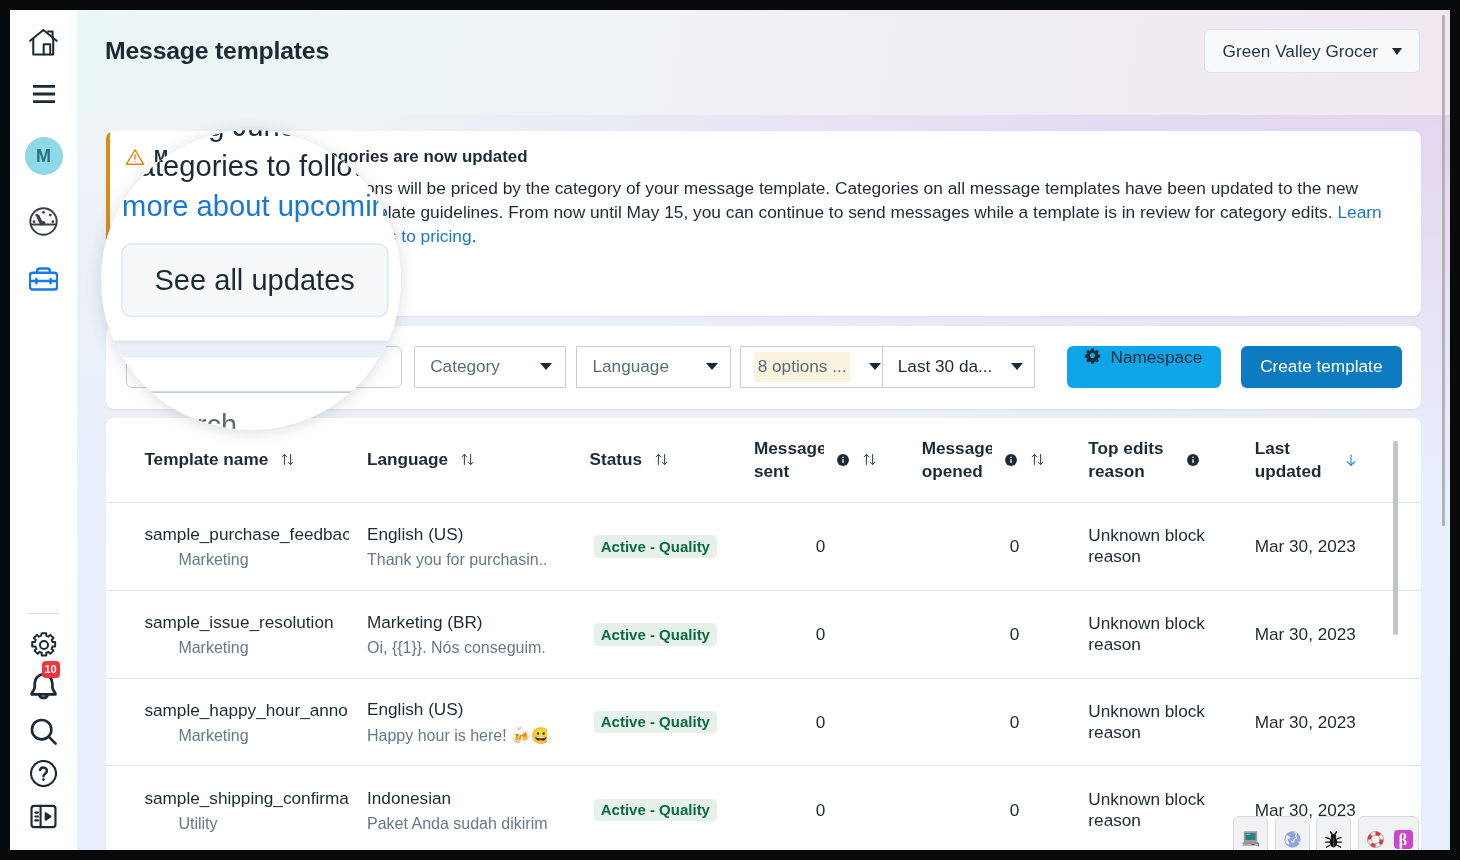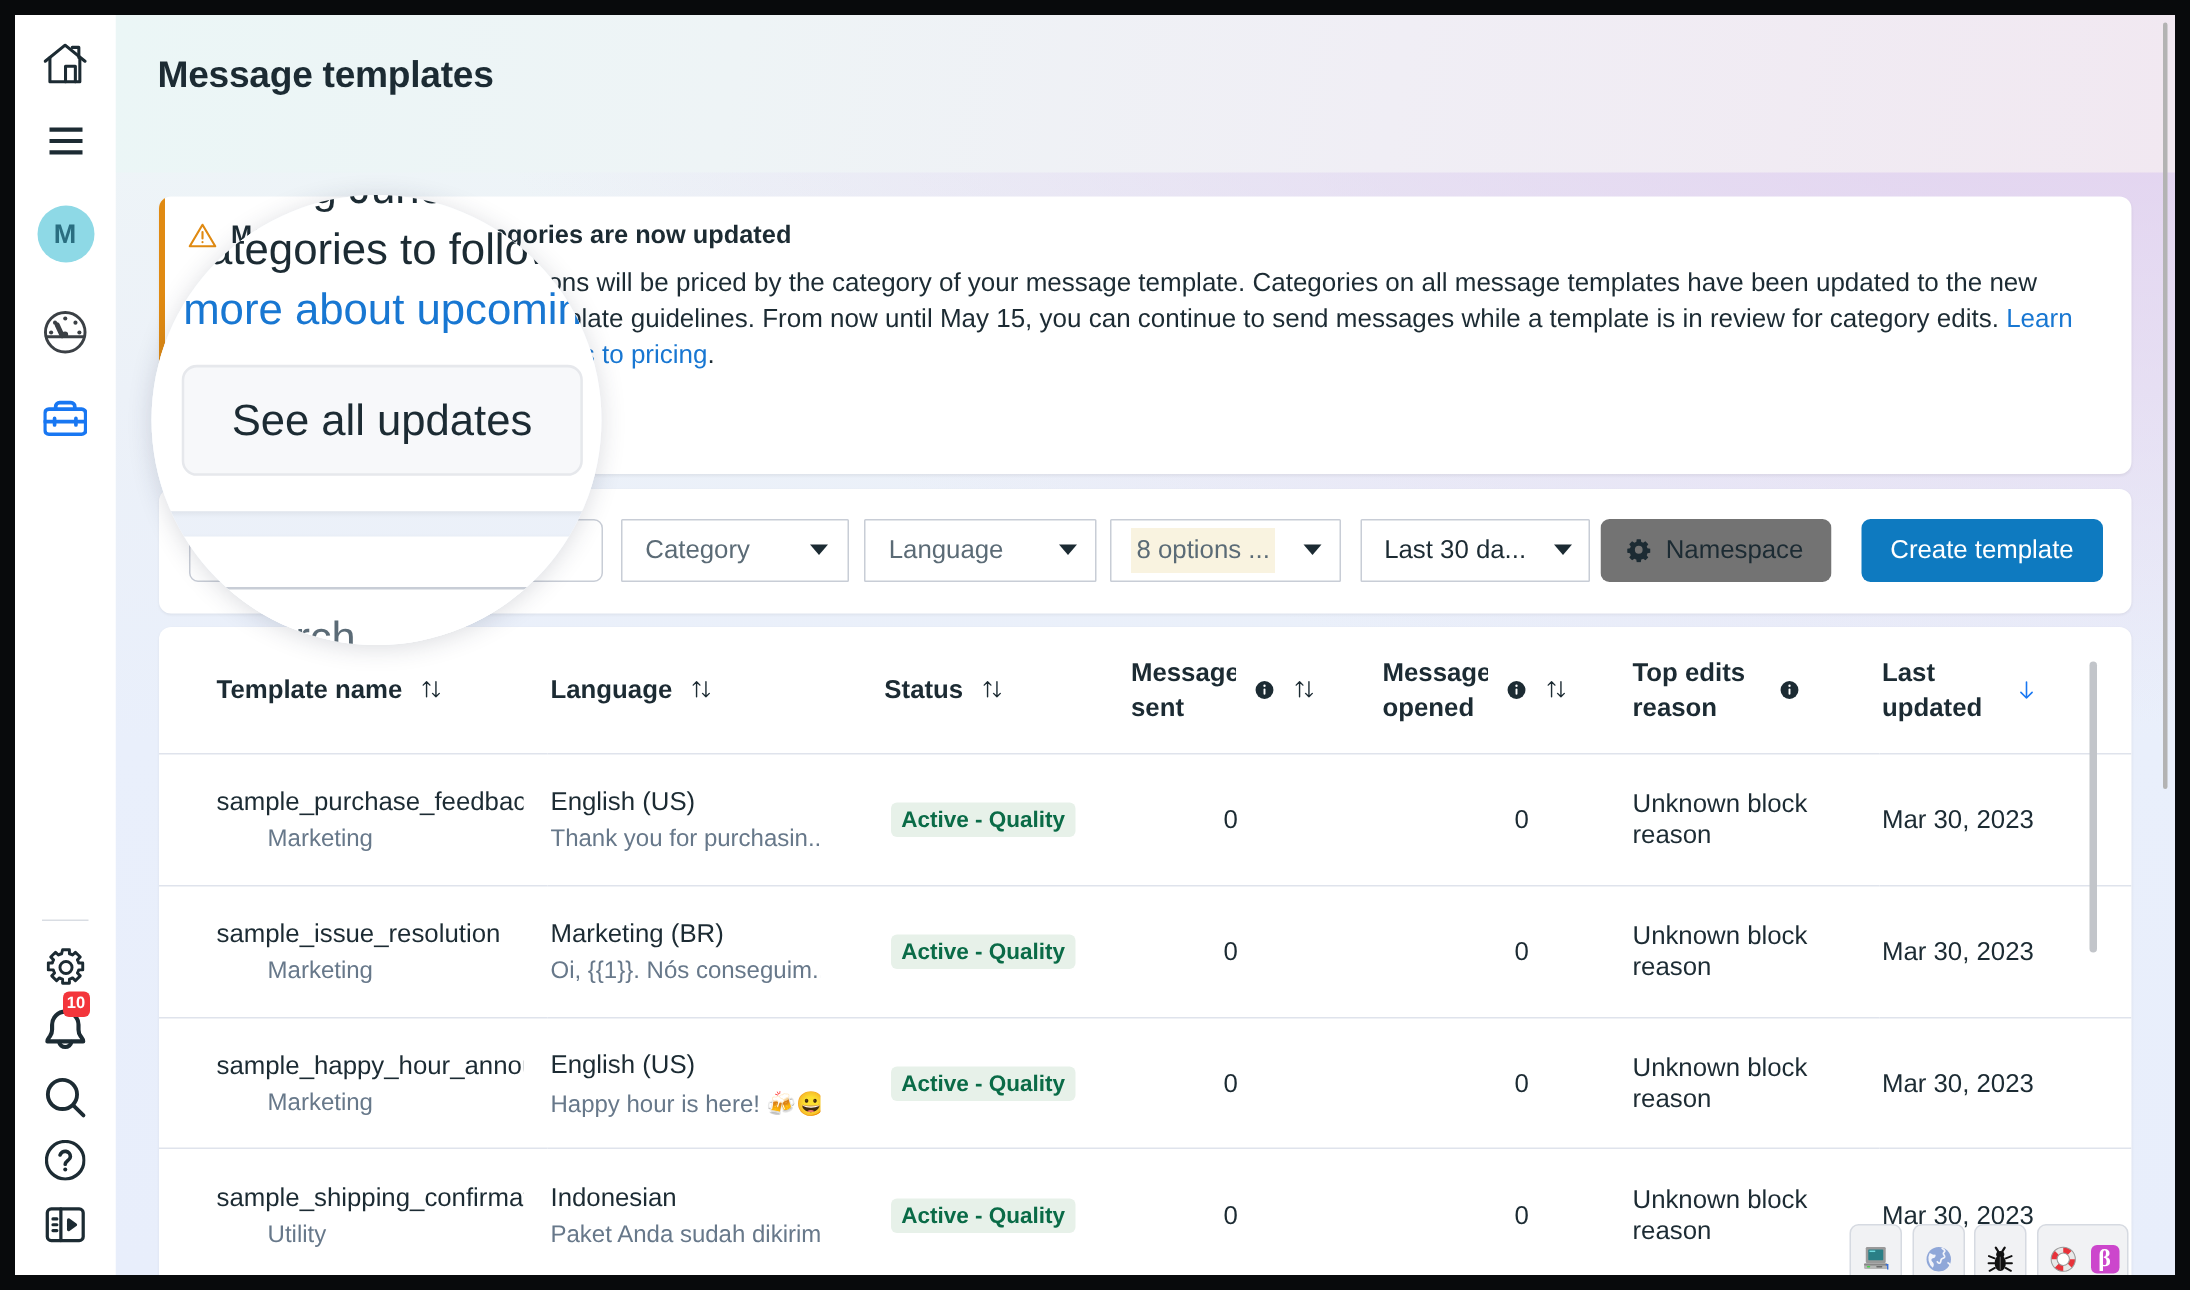--- a/index.html
+++ b/index.html
@@ -62,22 +62,22 @@
   .search-box { position: absolute; left: 20.3px; top: 20.3px; width: 276px; height: 41.4px; background: #fff;
                 border: 1px solid #c8cdd6; border-radius: 6px; display: flex; align-items: center; padding-left: 17.5px; }
   .search-box input { border: 0; outline: 0; font-size: 17.2px; color: #1c2b33; background: transparent;
                       font-family: "Liberation Sans", sans-serif; width: 230px; }
   .search-box input::placeholder { color: #5b6b76; opacity: 1; }
   .fbtn { position: absolute; top: 20.3px; height: 41.4px; background: #fff; border: 1px solid #c8cdd6;
           border-radius: 1px; display: flex; align-items: center; cursor: pointer; font-family: "Liberation Sans", sans-serif; }
   .fbtn .lbl { font-size: 17.2px; color: #5b6b76; white-space: nowrap; }
   .fbtn .caret-sm { width: 0; height: 0; border-left: 6px solid transparent; border-right: 6px solid transparent; border-top: 7.4px solid #1c2b33; flex: none; }
   .hl { background: #f9f3e0; padding: 4.5px 3.5px 5px; color: #1c2b33; }
-  .ns-btn { position: absolute; top: 20.3px; height: 41.4px; background: #737373; border: 1px solid transparent;
-            border-radius: 6px; display: flex; align-items: center; gap: 9.5px; padding-left: 16px; cursor: pointer; }
+  .ns-btn { position: absolute; top: 20.3px; height: 41.4px; background: #0ea5e9; border: 1px solid transparent;
+            border-radius: 6px; display: flex; gap: 9.5px; padding-left: 16px; cursor: pointer; }
   .ns-btn .lbl { font-size: 17.2px; color: #1c2b33; font-family: "Liberation Sans", sans-serif; white-space: nowrap; }
   .create-btn { position: absolute; top: 20.3px; height: 41.4px; background: #0e7ac0; border-radius: 6px;
                 color: #fff; font-size: 17.2px; display: flex; align-items: center; justify-content: center;
                 cursor: pointer; font-family: "Liberation Sans", sans-serif; }
 
   
   .tablecard { left: 29.2px; top: 407.8px; width: 1314.7px; height: 470px; overflow: hidden; }
   table { border-collapse: collapse; width: 1314.7px; table-layout: fixed; }
   th { text-align: left; vertical-align: middle; font-size: 17.2px; font-weight: 700; color: #1c2b33;
        padding: 0; height: 84.8px; font-family: "Liberation Sans", sans-serif; line-height: 23px; }
@@ -202,20 +202,24 @@
         <path d="M13.6 9.7l3.3 2.3-3.3 2.3z" fill="#1c2b33"></path>
       </svg>
     </div>
   </div>
 
   <div class="page">
     <div class="page-bg-top"></div>
 
     <div class="topbar">
       <div class="page-title">Message templates</div>
+      <div class="acct-btn">
+        <span>Green Valley Grocer</span>
+        <span class="caret"></span>
+      </div>
     </div>
 
     <div class="card banner">
       <div class="banner-accent"></div>
       <svg class="warn-ico" width="20" height="20" viewBox="0 0 24 24" fill="none" stroke="#e08a12" stroke-width="1.7" stroke-linecap="round" stroke-linejoin="round">
         <path d="M12 3.4 22.2 20.6H1.8z"></path>
         <path d="M12 9.2v5.1"></path>
         <path d="M12 17.3v.1"></path>
       </svg>
       <div class="banner-title">Message template categories are now updated</div>
@@ -236,21 +240,21 @@
         <span class="caret-sm"></span>
       </div>
       <div class="fbtn" style="left:470.3px;width:154.1px;padding:0 12px 0 15px;justify-content:space-between">
         <span class="lbl">Language</span>
         <span class="caret-sm"></span>
       </div>
       <div class="fbtn" style="left:634px;width:153.5px;padding:0 12px 0 13px;justify-content:space-between">
         <span class="lbl hl">8 options ...</span>
         <span class="caret-sm"></span>
       </div>
-      <div class="fbtn" style="left:801px;width:152.4px;padding:0 11px 0 14.6px;justify-content:space-between">
+      <div class="fbtn" style="left:776px;width:152.4px;padding:0 11px 0 14.6px;justify-content:space-between">
         <span class="lbl" style="color:#1c2b33">Last 30 da...</span>
         <span class="caret-sm"></span>
       </div>
       <div class="ns-btn" style="left:960.8px;width:154.1px">
         <svg width="17" height="17" viewBox="0 0 24 24" fill="#1c2b33">
           <path d="M13.9 2.2h-3.8l-.45 2.6a7.6 7.6 0 0 0-1.74.72L5.73 4.04 3.04 6.73l1.48 2.18c-.32.54-.57 1.12-.72 1.74l-2.6.45v3.8l2.6.45c.15.62.4 1.2.72 1.74l-1.48 2.18 2.69 2.69 2.18-1.48c.54.32 1.12.57 1.74.72l.45 2.6h3.8l.45-2.6a7.6 7.6 0 0 0 1.74-.72l2.18 1.48 2.69-2.69-1.48-2.18c.32-.54.57-1.12.72-1.74l2.6-.45v-3.8l-2.6-.45a7.6 7.6 0 0 0-.72-1.74l1.48-2.18-2.69-2.69-2.18 1.48a7.6 7.6 0 0 0-1.74-.72zM12 8.35a3.65 3.65 0 1 1 0 7.3 3.65 3.65 0 0 1 0-7.3z"></path>
         </svg>
         <span class="lbl">Namespace</span>
       </div>
       <div class="create-btn" style="left:1134.8px;width:160.7px">Create template</div>

